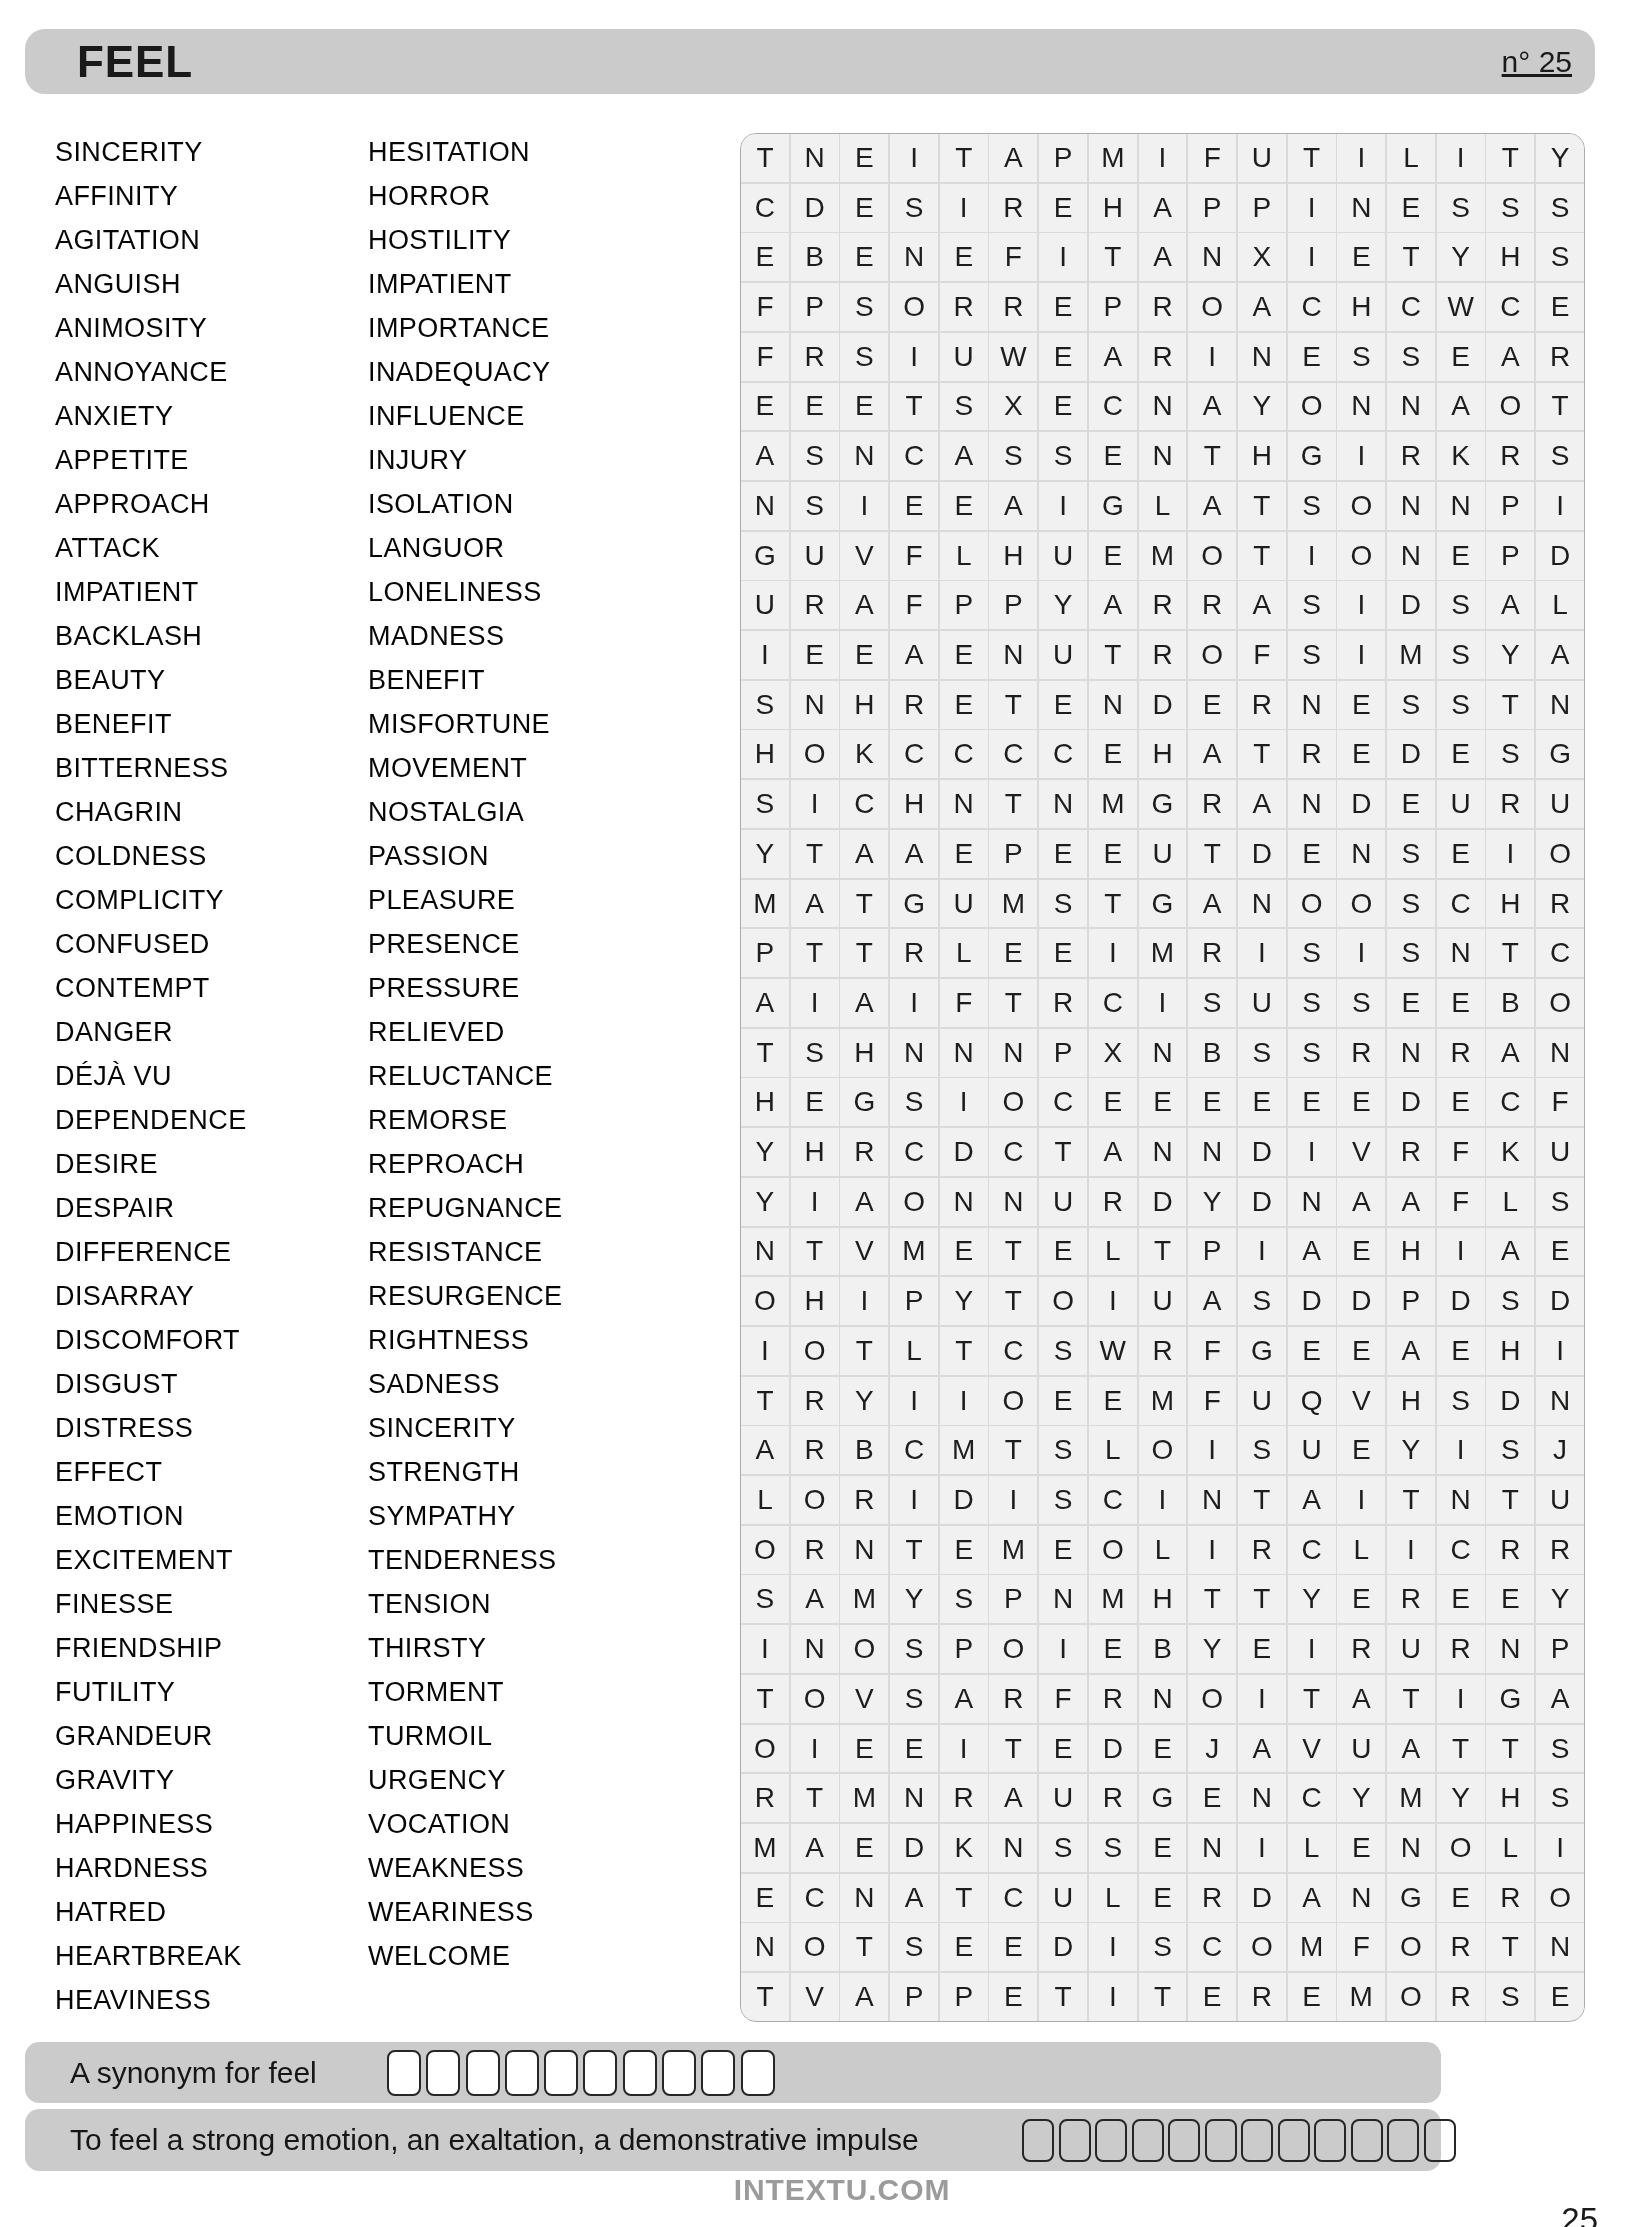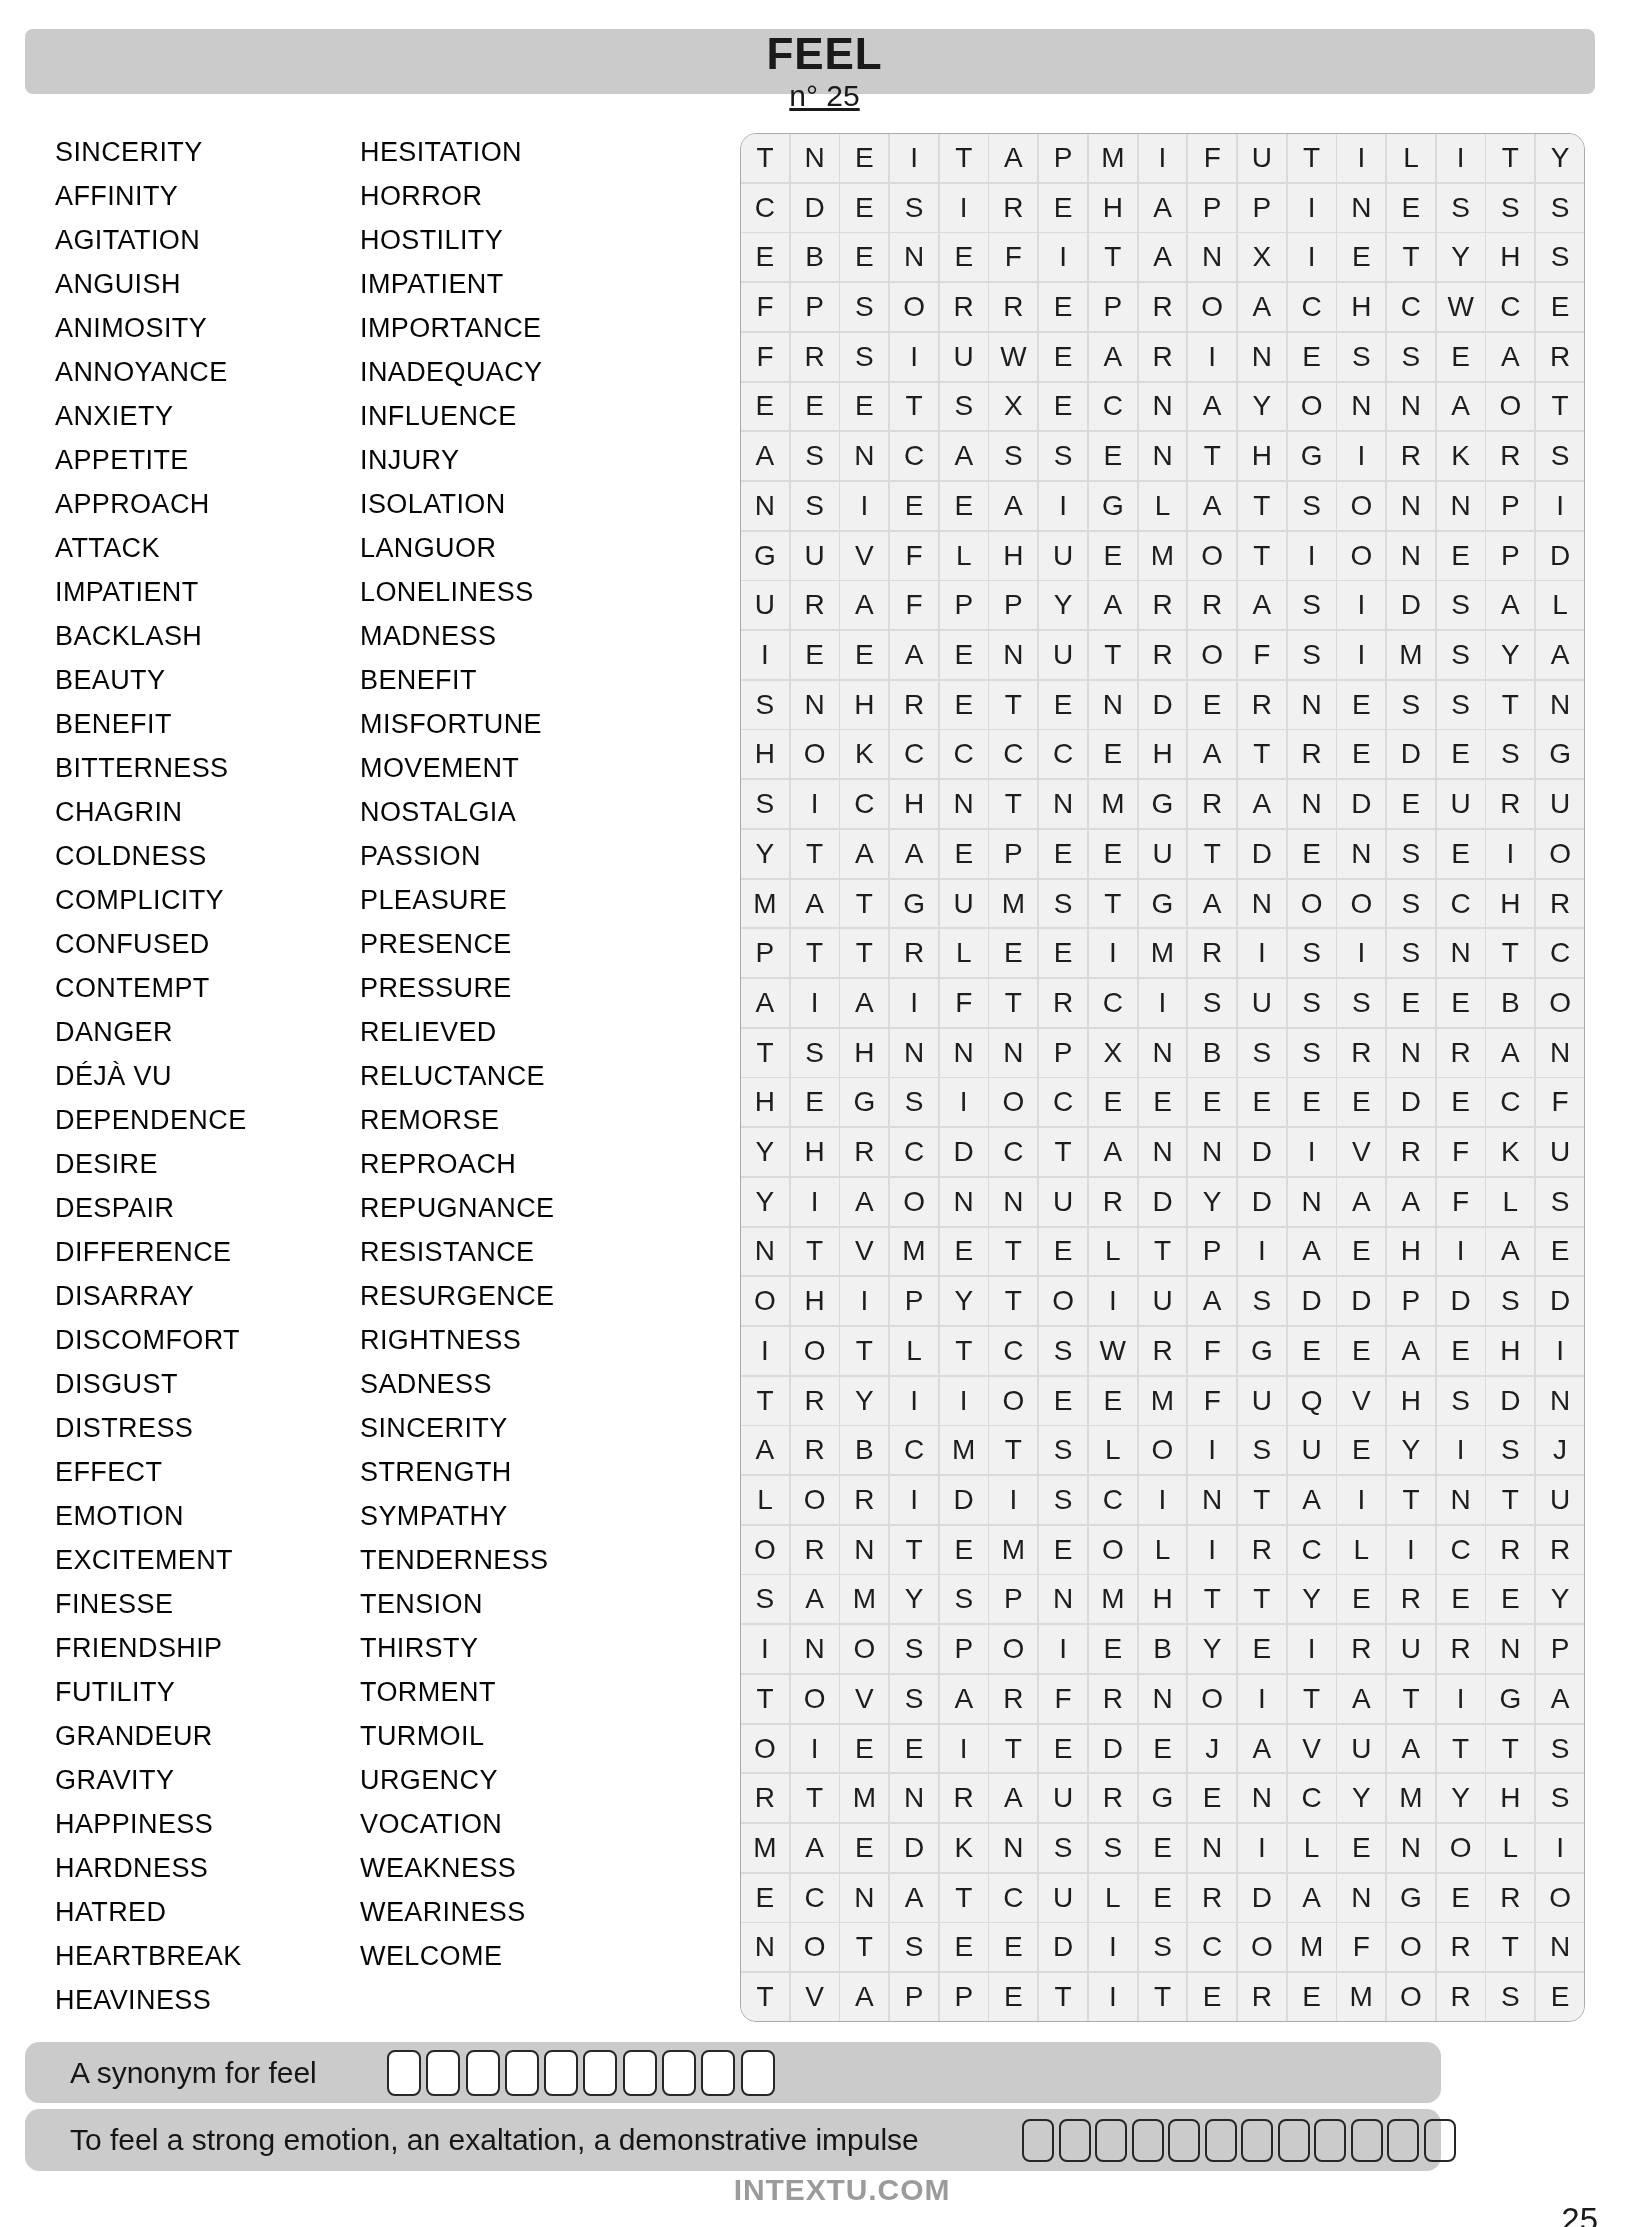--- a/index.html
+++ b/index.html
@@ -3,30 +3,30 @@
 <meta charset="utf-8">
 <style>
   html,body{margin:0;padding:0;background:#fff;}
   .page{
     position:relative;width:1644px;height:2228px;background:#ffffff;
     font-family:"Liberation Sans",sans-serif;overflow:hidden;
   }
   
   .header{
     position:absolute;left:25px;top:29px;width:1570px;height:65px;
-    background:#cbcbcb;border-radius:8px;
+    background:#cbcbcb;border-radius:20px;
     display:flex;align-items:center;justify-content:space-between;
-    padding:0 23px 0 52px;box-sizing:border-box;flex-direction:column;
+    padding:0 23px 0 52px;box-sizing:border-box;
   }
   .title{font-size:44px;font-weight:bold;color:#1a1a1a;letter-spacing:0.9px;}
   .number{font-size:30px;color:#1a1a1a;text-decoration:underline;}
   
   .wordcol{position:absolute;top:130px;color:#060606;}
   .wordcol.c1{left:55px;}
-  .wordcol.c2{left:360px;}
+  .wordcol.c2{left:368px;}
   .word{
     font-size:27px;line-height:44px;white-space:nowrap;
     letter-spacing:0.4px;
   }
   
   .grid{
     position:absolute;left:740px;top:133px;width:845px;height:1889px;
     box-sizing:border-box;border:1.8px solid #ababab;border-radius:16px;
     background:#dadada;overflow:hidden;
     display:grid;grid-template-columns:repeat(17,1fr);

